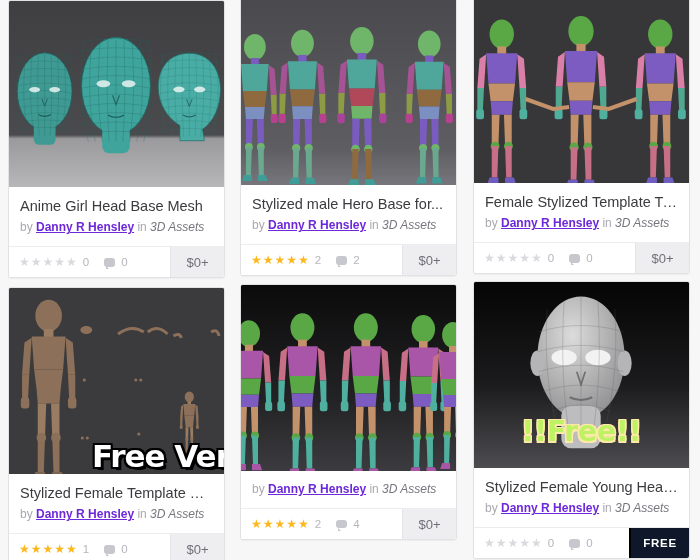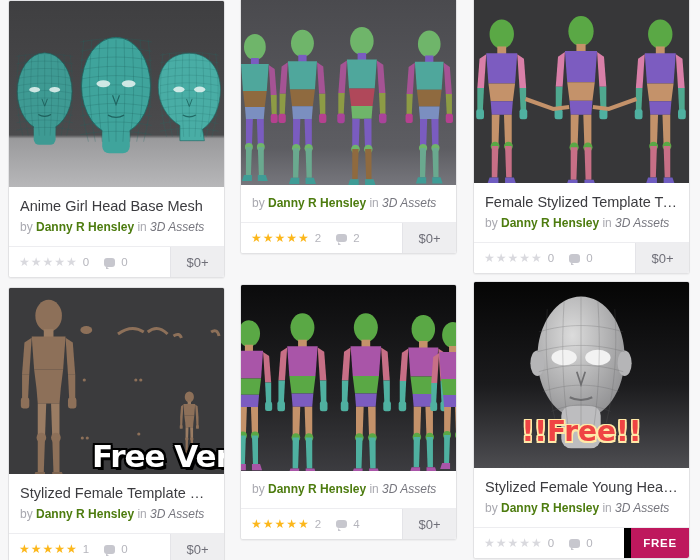--- a/index.html
+++ b/index.html
@@ -55,21 +55,21 @@
                   3px 3px 0 #000;
     text-align: right;
     padding-right: 0px;
     left: 38px;
     width: 210px;
     bottom: 2px;
   }
   .ovl.free-bang {
     font-size: 28px;
     font-family: "DejaVu Sans", sans-serif;
-    color: #ef4444;
+    color: #bef264;
     bottom: 22px;
     text-shadow: -1.5px 0 #ffe9a8, 1.5px 0 #ffe9a8, 0 -1.5px #ffe9a8, 0 1.5px #ffe9a8,
                  -1.5px -1.5px #ffe9a8, 1.5px -1.5px #ffe9a8,
                  -1.5px 1.5px #ffe9a8, 1.5px 1.5px #ffe9a8;
   }
 
   
   .info {
     padding: 11px 11px 12px 11px;
     background: #fff;
@@ -82,21 +82,21 @@
     overflow: hidden;
     text-overflow: ellipsis;
     margin-bottom: 5px;
   }
   .byline {
     font-size: 12px;
     color: #a9a9b0;
     white-space: nowrap;
     overflow: hidden;
   }
-  .byline .author { color: #4d7c0f; font-weight: bold; }
+  .byline .author { color: #6d28d9; font-weight: bold; text-decoration: underline; }
   .byline .cat { color: #76767e; font-style: italic; }
 
   
   .foot {
     display: flex;
     align-items: stretch;
     border-top: 1px solid #ededf0;
     background: #fff;
     height: 31px;
   }
@@ -136,26 +136,26 @@
     display: flex;
     align-items: center;
     justify-content: center;
     font-size: 13px;
     color: #6f6f78;
     background: #eeeef0;
     border-left: 1px solid #e4e4e8;
     padding: 0 12px;
   }
   .price.free {
-    background: #be185d;
+    background: #0f172a;
     color: #ffffff;
     font-size: 11.5px;
     font-weight: bold;
     letter-spacing: 0.8px;
-    border-left: 7px solid #000000;
+    border-left: 2px solid #000000;
   }
 </style>
 </head>
 <body>
 
 <div id="grid">
     <div class="card" style="left: 8px; top: -8px;">
       <div class="thumb">
         <div class="scene"><svg viewBox="0 0 217 186" preserveAspectRatio="none" width="100%" height="100%">
             <defs>
@@ -365,20 +365,21 @@
               <ellipse cx="-6" cy="26" rx="4" ry="4" fill="#6fb56a"></ellipse>
               <ellipse cx="6" cy="26" rx="4" ry="4" fill="#6fb56a"></ellipse>
               <path d="M-9,26 L-3,26 L-4,54 L-9,54 Z" fill="#6aa98f"></path>
               <path d="M9,26 L3,26 L4,54 L9,54 Z" fill="#6aa98f"></path>
               <path d="M-11,54 L-3,54 L-3,60 L-13,60 Z" fill="#3f9c96"></path>
               <path d="M11,54 L3,54 L3,60 L13,60 Z" fill="#3f9c96"></path>
             </g>
           </svg></div>
       </div>
       <div class="info">
+        <div class="title">Stylized male Hero Base for...</div>
         <div class="byline"><span>by</span> <span class="author">Danny R Hensley</span> <span>in</span> <span class="cat">3D Assets</span></div>
       </div>
       <div class="foot">
         <div class="stats">
           <span class="stars">
             <span class="star on">★</span>
             <span class="star on">★</span>
             <span class="star on">★</span>
             <span class="star on">★</span>
             <span class="star on">★</span>

